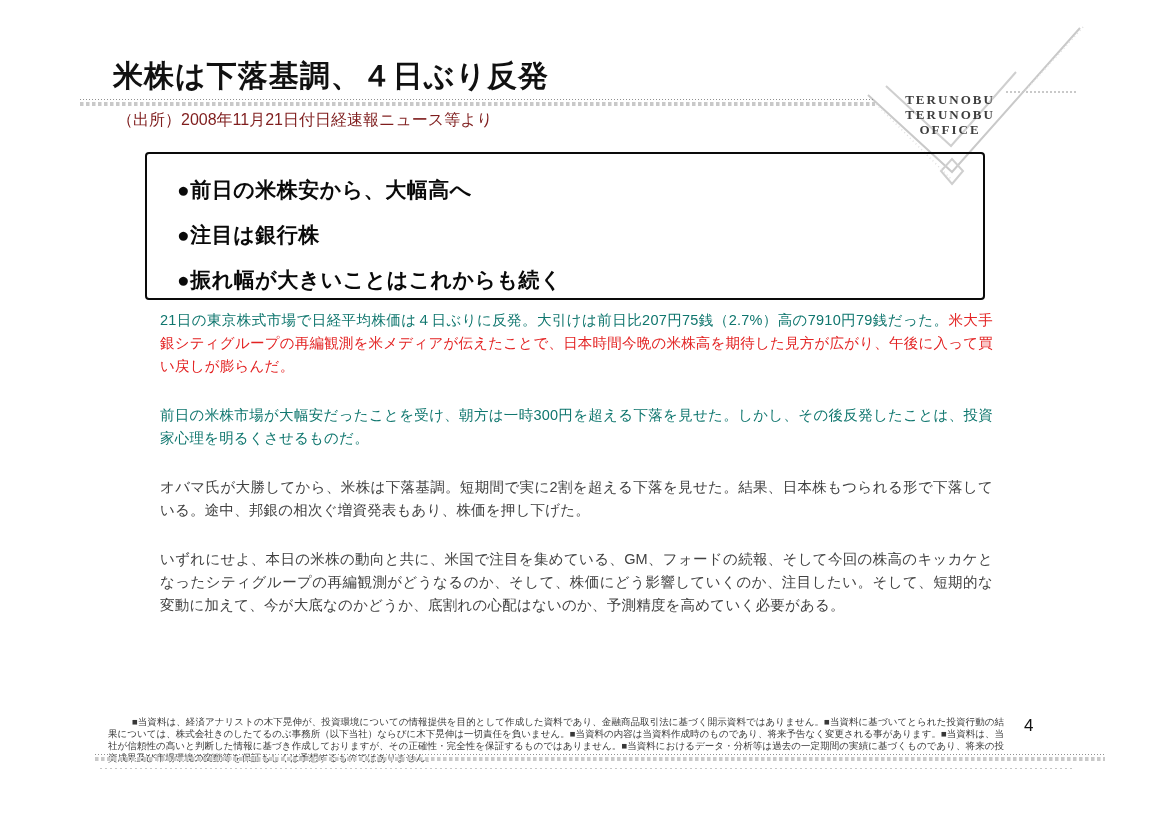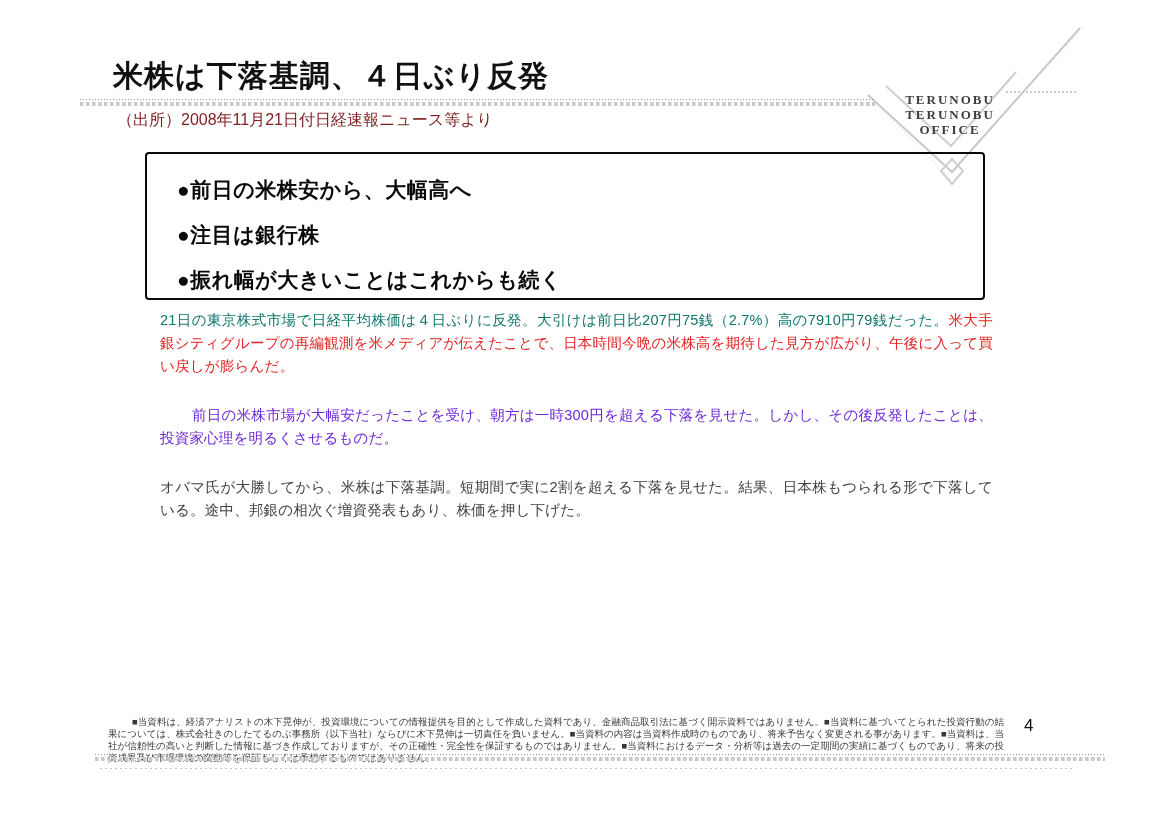--- a/index.html
+++ b/index.html
@@ -93,22 +93,23 @@
   <div class="highlight-box">
     <div class="bullets">
         <div class="bullet-item">●前日の米株安から、大幅高へ</div>
         <div class="bullet-item">●注目は銀行株</div>
         <div class="bullet-item">●振れ幅が大きいことはこれからも続く</div>
       </div>
   </div>
 
   <div class="body-text">
       <div class="para"><span style="color: #0f766e;">21日の東京株式市場で日経平均株価は４日ぶりに反発。大引けは前日比207円75銭（2.7%）高の7910円79銭だった。</span><span style="color: rgb(227, 34, 34);">米大手銀シティグループの再編観測を米メディアが伝えたことで、日本時間今晩の米株高を期待した見方が広がり、午後に入って買い戻しが膨らんだ。</span></div>
-      <div class="para"><span style="color: #6d28d9; margin-left: 32px;">前日の米株市場が大幅安だったことを受け、朝方は一時300円を超える下落を見せた。しかし、その後反発したことは、投資家心理を明るくさせるものだ。</span></div>
+      <div class="para"><span style="color: #0f766e;">前日の米株市場が大幅安だったことを受け、朝方は一時300円を超える下落を見せた。しかし、その後反発したことは、投資家心理を明るくさせるものだ。</span></div>
       <div class="para"><span style="color: rgb(65, 65, 65);">オバマ氏が大勝してから、米株は下落基調。短期間で実に2割を超える下落を見せた。結果、日本株もつられる形で下落している。途中、邦銀の相次ぐ増資発表もあり、株価を押し下げた。</span></div>
+      <div class="para"><span style="color: rgb(65, 65, 65);">いずれにせよ、本日の米株の動向と共に、米国で注目を集めている、GM、フォードの続報、そして今回の株高のキッカケとなったシティグループの再編観測がどうなるのか、そして、株価にどう影響していくのか、注目したい。そして、短期的な変動に加えて、今が大底なのかどうか、底割れの心配はないのか、予測精度を高めていく必要がある。</span></div>
     </div>
 
   <div class="disclaimer">■当資料は、経済アナリストの木下晃伸が、投資環境についての情報提供を目的として作成した資料であり、金融商品取引法に基づく開示資料ではありません。■当資料に基づいてとられた投資行動の結果については、株式会社きのしたてるのぶ事務所（以下当社）ならびに木下晃伸は一切責任を負いません。■当資料の内容は当資料作成時のものであり、将来予告なく変更される事があります。■当資料は、当社が信頼性の高いと判断した情報に基づき作成しておりますが、その正確性・完全性を保証するものではありません。■当資料におけるデータ・分析等は過去の一定期間の実績に基づくものであり、将来の投資成果及び市場環境の変動等を保証もしくは予想するものではありません。</div>
   <div class="page-number">4</div>
   <div class="sep-band bottom-sep"></div>
   <div class="bottom-dotted"></div>
 
 </div>
 
 </body></html>

